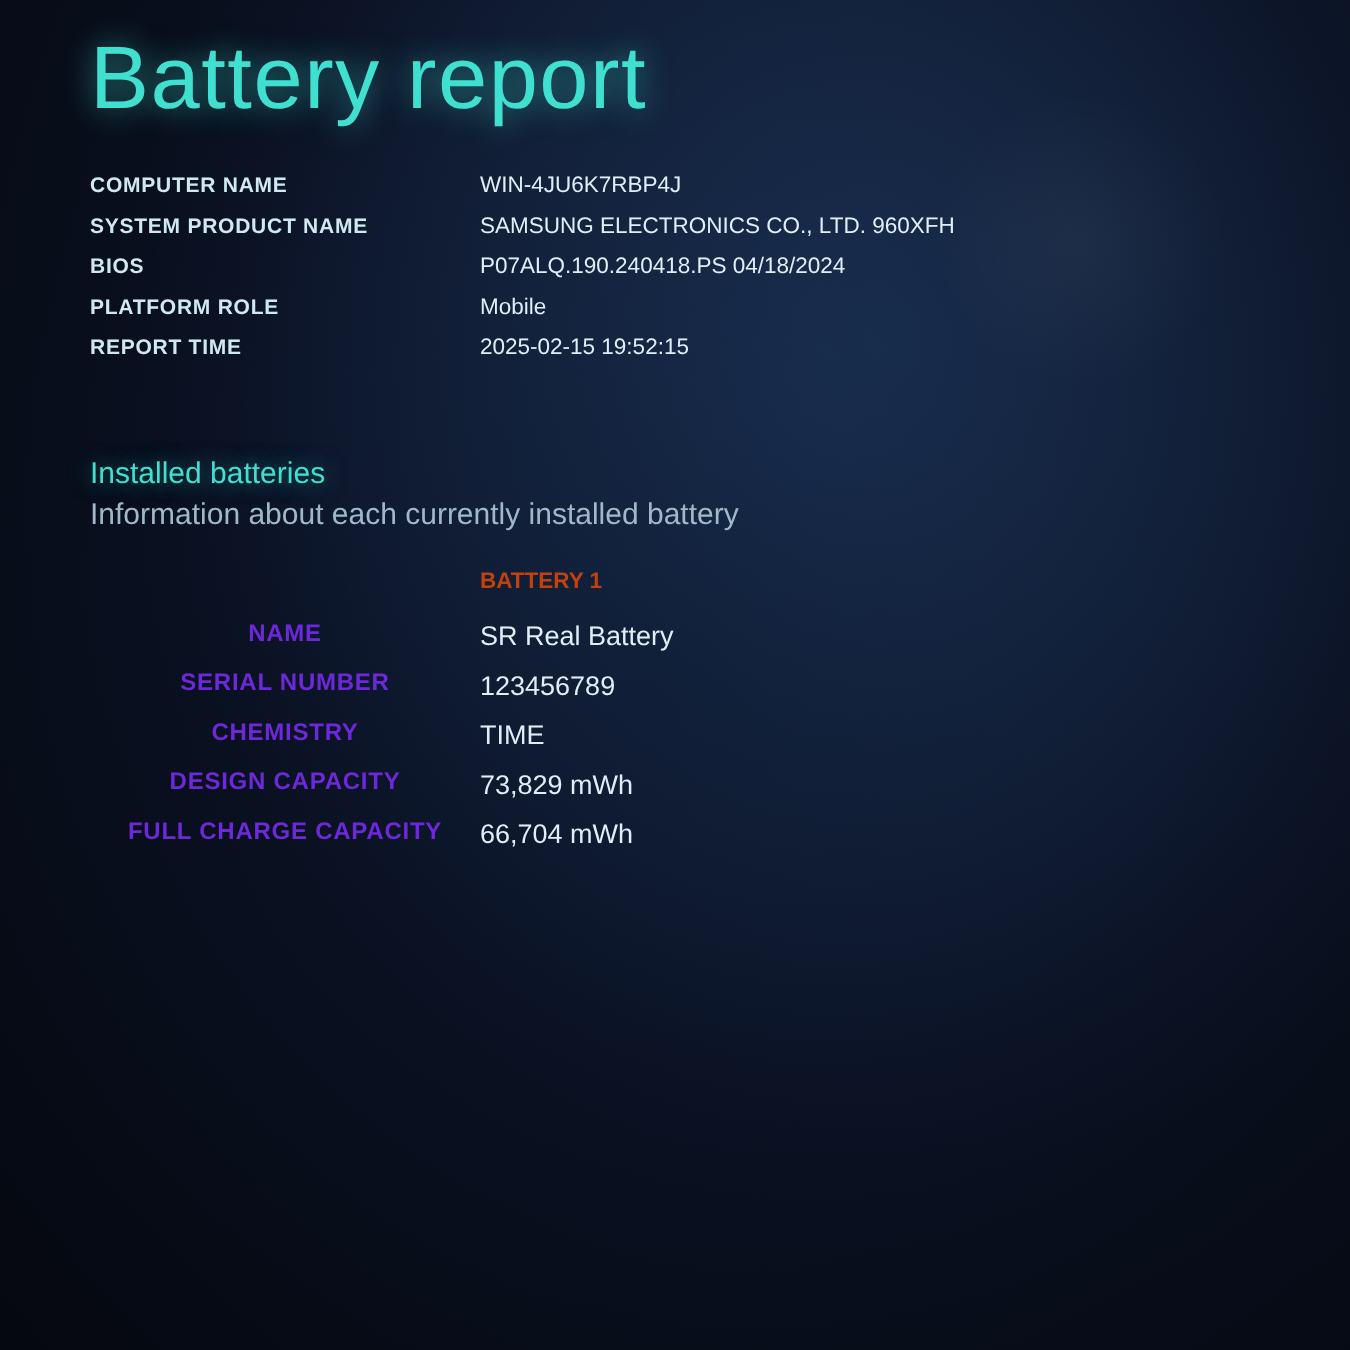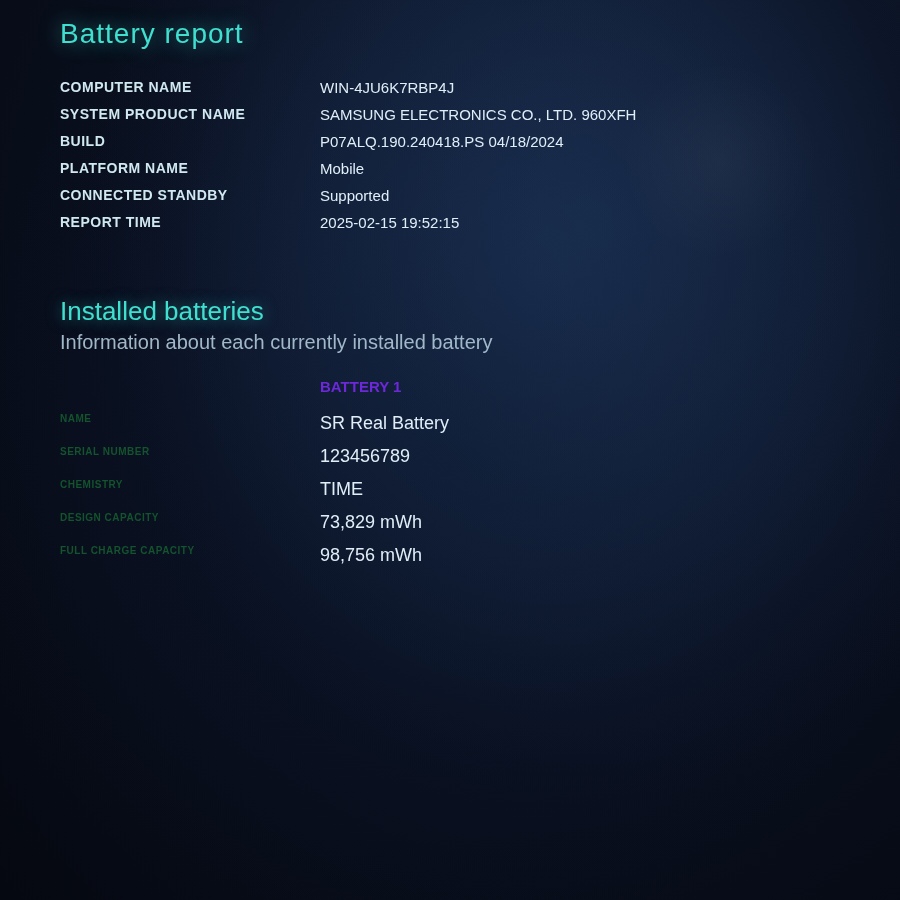--- a/index.html
+++ b/index.html
@@ -31,21 +31,21 @@
       z-index: 0;
     }
 
     .container {
       position: relative;
       z-index: 1;
       padding: 0 60px;
     }
 
     .page-title {
-      font-size: 28px;
+      font-size: 59px;
       font-weight: 300;
       color: #40e0d0;
       text-shadow: 0 0 20px rgba(64, 224, 208, 0.6);
       padding: 18px 0 24px 0;
       letter-spacing: 1px;
     }
 
     .info-table {
       width: 100%;
       border-collapse: collapse;
@@ -67,58 +67,59 @@
     }
 
     .info-table tr td:last-child {
       font-size: 15px;
       color: #e0eef8;
       font-weight: 400;
       margin-left: 22px;
     }
 
     .section-title {
-      font-size: 26px;
+      font-size: 20px;
       font-weight: 400;
       color: #40e0d0;
       text-shadow: 0 0 15px rgba(64, 224, 208, 0.5);
       margin-top: 60px;
       margin-bottom: 4px;
     }
 
     .section-subtitle {
       font-size: 20px;
       color: #a0b8c8;
       margin-bottom: 24px;
     }
 
     .battery-header {
       font-size: 15px;
       font-weight: 700;
-      color: #6d28d9;
+      color: #c2410c;
       margin-bottom: 12px;
       margin-left: 260px;
     }
 
     .battery-table {
       width: 100%;
       border-collapse: collapse;
     }
 
     .battery-table tr td {
       padding: 6px 0;
       vertical-align: top;
     }
 
     .battery-table tr td:first-child {
       font-weight: 700;
-      color: #14532d;
-      font-size: 10px;
+      color: #6d28d9;
+      font-size: 16px;
       letter-spacing: 0.5px;
       width: 260px;
+      text-align: center;
     }
 
     .battery-table tr td:last-child {
       font-size: 18px;
       color: #e0eef8;
     }
 
     
     .glare {
       position: absolute;
@@ -143,30 +144,26 @@
     <tbody id="system-info-rows">
         <tr>
       <td>COMPUTER NAME</td>
       <td>WIN-4JU6K7RBP4J</td>
     </tr>
         <tr>
       <td>SYSTEM PRODUCT NAME</td>
       <td>SAMSUNG ELECTRONICS CO., LTD. 960XFH</td>
     </tr>
         <tr>
-      <td>BUILD</td>
+      <td>BIOS</td>
       <td>P07ALQ.190.240418.PS 04/18/2024</td>
     </tr>
         <tr>
-      <td>PLATFORM NAME</td>
+      <td>PLATFORM ROLE</td>
       <td>Mobile</td>
-    </tr>
-        <tr>
-      <td>CONNECTED STANDBY</td>
-      <td>Supported</td>
     </tr>
         <tr>
       <td>REPORT TIME</td>
       <td>2025-02-15  19:52:15</td>
     </tr>
       </tbody>
   </table>
 
   <div>
     <h2 class="section-title">Installed batteries</h2>
@@ -187,18 +184,18 @@
           <tr>
       <td>CHEMISTRY</td>
       <td>TIME</td>
     </tr>
           <tr>
       <td>DESIGN CAPACITY</td>
       <td>73,829 mWh</td>
     </tr>
           <tr>
       <td>FULL CHARGE CAPACITY</td>
-      <td>98,756 mWh</td>
+      <td>66,704 mWh</td>
     </tr>
         </tbody>
     </table>
   </div>
 </div>
 
 </body></html>

